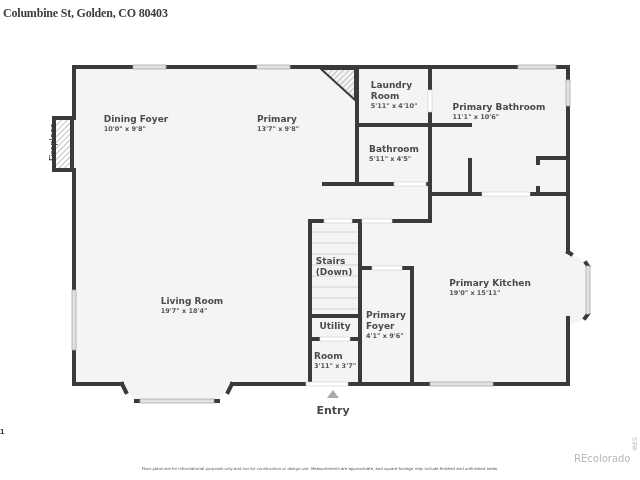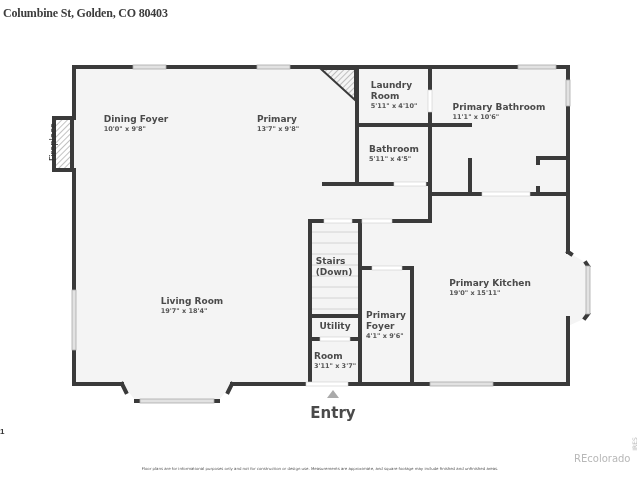--- a/index.html
+++ b/index.html
@@ -17,21 +17,21 @@
       color: #4a4a4a; transform: translateX(-50%); white-space: nowrap;
     }
     .room-name { font-size: 9px; font-weight: bold; line-height: 11px; display: block; }
     .room-dims { font-size: 6.5px; font-weight: bold; line-height: 9px; display: block; color: #555; }
     .fireplace-label {
       position: absolute; left: 53px; top: 142px; transform: translate(-50%,-50%) rotate(-90deg);
       font-family: "DejaVu Sans", sans-serif; font-size: 8.5px; color: #333; white-space: nowrap;
     }
     .entry-label {
       position: absolute; left: 333px; top: 404px; transform: translateX(-50%);
-      font-family: "DejaVu Sans", sans-serif; font-size: 15px; font-weight: bold; color: #4a4a4a;
+      font-family: "DejaVu Sans", sans-serif; font-size: 11px; font-weight: bold; color: #4a4a4a;
     }
     .page-marker { position: absolute; left: 0; top: 427px; font-size: 8px; font-weight: bold; color: #333; }
     .disclaimer {
       position: absolute; left: 0; width: 640px; top: 466px; text-align: center;
       font-family: "DejaVu Sans", sans-serif; font-size: 3.9px; color: #555;
     }
     .brand {
       position: absolute; left: 574px; top: 453px; font-size: 10px; color: #b8b8b8;
       font-family: "DejaVu Sans", sans-serif;
     }

